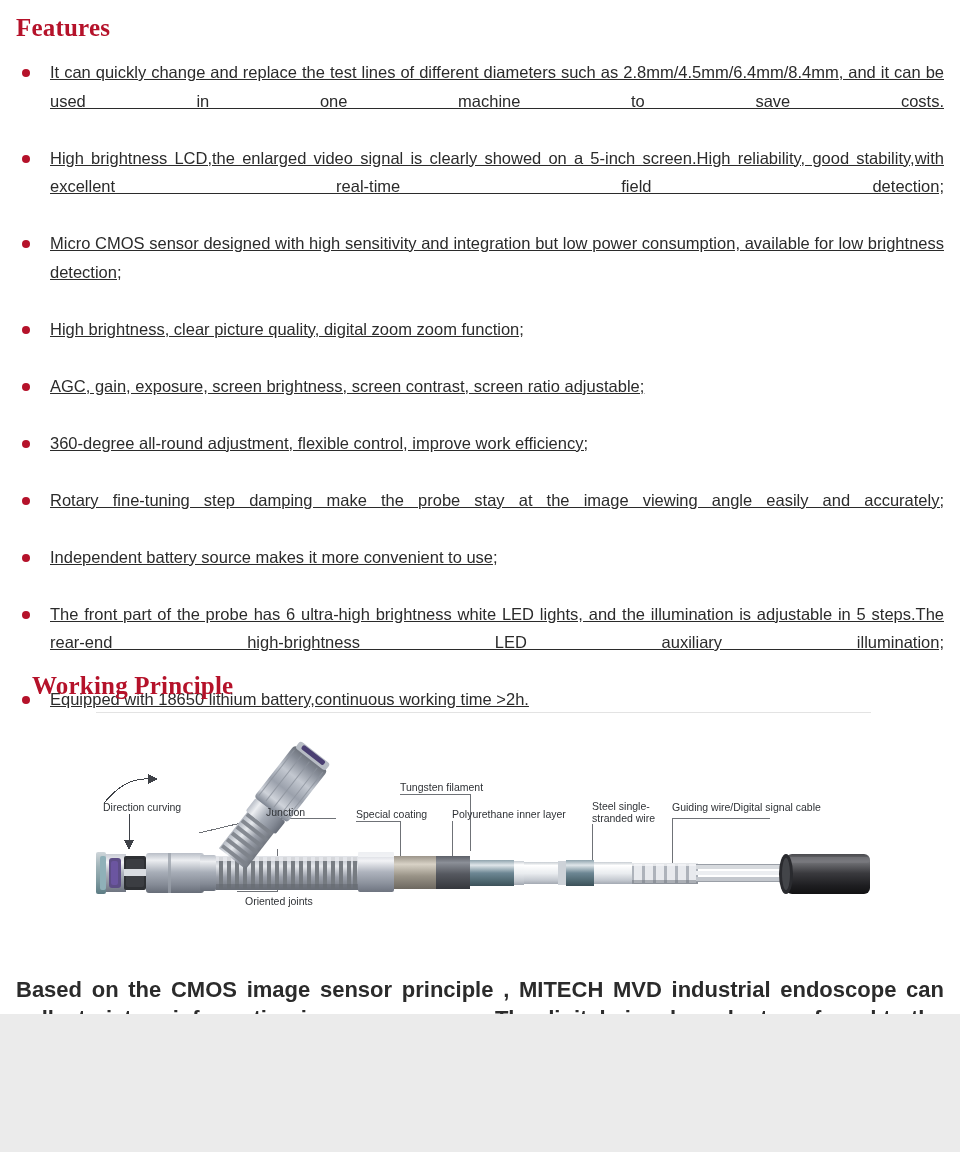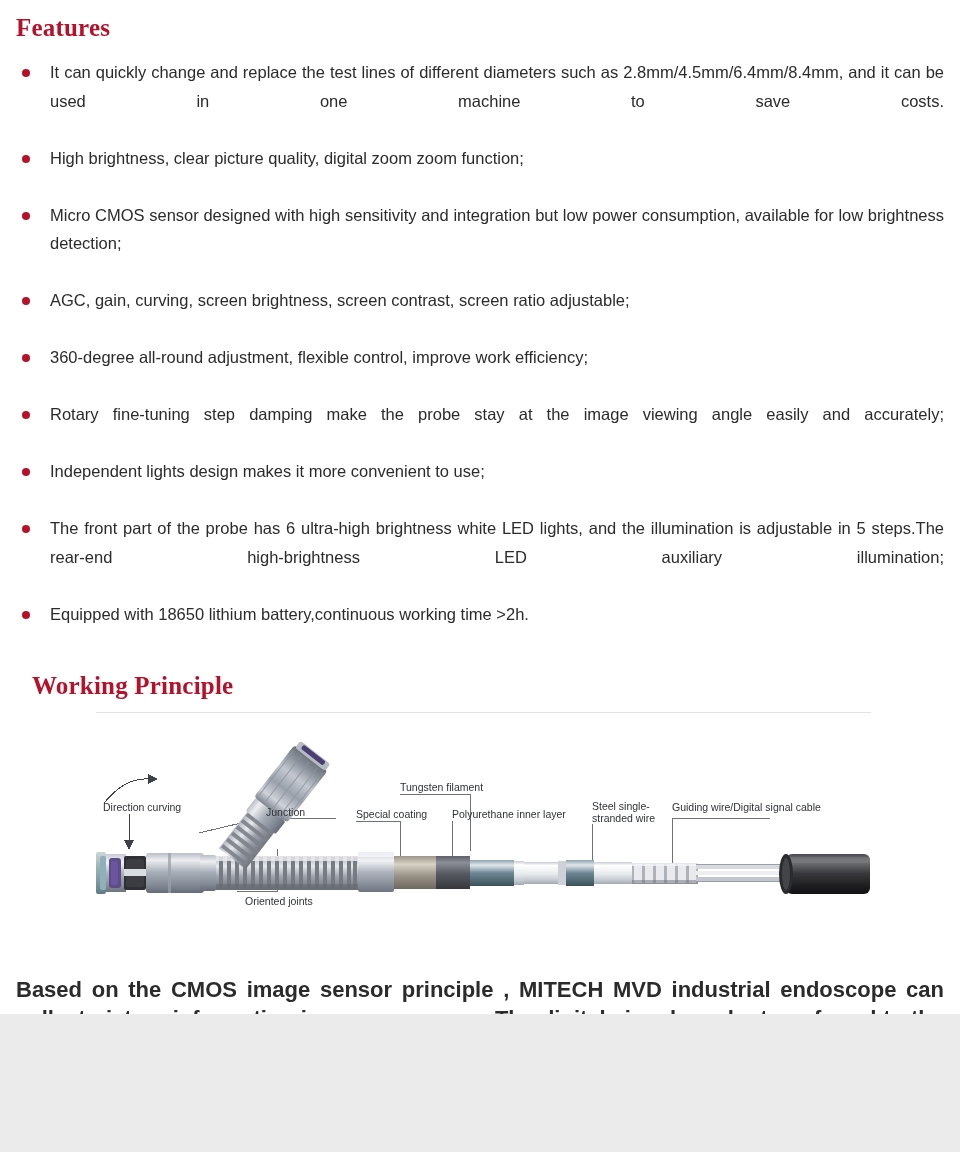--- a/index.html
+++ b/index.html
@@ -67,20 +67,21 @@
   .feature-item {
     position: relative;
     padding-left: 50px;
     padding-right: 16px;
     font-size: 16.5px;
     line-height: 28.5px;
     color: #2b2b2b;
     text-align: justify;
     text-justify: inter-word;
     margin: 0 0 0 0;
+    text-decoration: underline;
   }
   .feature-item .bullet-dot {
     position: absolute;
     left: 22px;
     top: 11px;
     width: 8px;
     height: 8px;
     border-radius: 50%;
     background: #b5122a;
   }
@@ -154,43 +155,47 @@
 <div class="page-sheet">
   <div class="page-inner">
 
     <h2 class="section-heading" id="heading-features">Features</h2>
 
     <ul class="feature-list">
       <li class="feature-item">
         <span class="bullet-dot"></span>
         <span class="feature-text">It can quickly change and replace the test lines of different diameters such as 2.8mm/4.5mm/6.4mm/8.4mm, and it can be used in one machine to save costs.</span>
       </li>
+      <li class="feature-item">
+        <span class="bullet-dot"></span>
+        <span class="feature-text">High brightness LCD,the enlarged video signal is clearly showed on a 5-inch screen.High reliability, good stability,with excellent real-time field detection;</span>
+      </li>
+      <li class="feature-item">
+        <span class="bullet-dot"></span>
+        <span class="feature-text">Micro CMOS sensor designed with high sensitivity and integration but low power consumption, available for low brightness detection;</span>
+      </li>
       <li class="feature-item nowrapjust">
         <span class="bullet-dot"></span>
         <span class="feature-text">High brightness, clear picture quality, digital zoom zoom function;</span>
       </li>
+      <li class="feature-item nowrapjust">
+        <span class="bullet-dot"></span>
+        <span class="feature-text">AGC, gain, exposure, screen brightness, screen contrast, screen ratio adjustable;</span>
+      </li>
+      <li class="feature-item nowrapjust">
+        <span class="bullet-dot"></span>
+        <span class="feature-text">360-degree all-round adjustment, flexible control, improve work efficiency;</span>
+      </li>
       <li class="feature-item">
         <span class="bullet-dot"></span>
-        <span class="feature-text">Micro CMOS sensor designed with high sensitivity and integration but low power consumption, available for low brightness detection;</span>
+        <span class="feature-text">Rotary fine-tuning step damping make the probe stay at the image viewing angle easily and accurately;</span>
       </li>
       <li class="feature-item nowrapjust">
         <span class="bullet-dot"></span>
-        <span class="feature-text">AGC, gain, curving, screen brightness, screen contrast, screen ratio adjustable;</span>
-      </li>
-      <li class="feature-item nowrapjust">
-        <span class="bullet-dot"></span>
-        <span class="feature-text">360-degree all-round adjustment, flexible control, improve work efficiency;</span>
-      </li>
-      <li class="feature-item">
-        <span class="bullet-dot"></span>
-        <span class="feature-text">Rotary fine-tuning step damping make the probe stay at the image viewing angle easily and accurately;</span>
-      </li>
-      <li class="feature-item nowrapjust">
-        <span class="bullet-dot"></span>
-        <span class="feature-text">Independent lights design makes it more convenient to use;</span>
+        <span class="feature-text">Independent battery source makes it more convenient to use;</span>
       </li>
       <li class="feature-item">
         <span class="bullet-dot"></span>
         <span class="feature-text">The front part of the probe has 6 ultra-high brightness white LED lights, and the illumination is adjustable in 5 steps.The rear-end high-brightness LED auxiliary illumination;</span>
       </li>
       <li class="feature-item nowrapjust">
         <span class="bullet-dot"></span>
         <span class="feature-text">Equipped with 18650 lithium battery,continuous working time &gt;2h.</span>
       </li>
     </ul>

